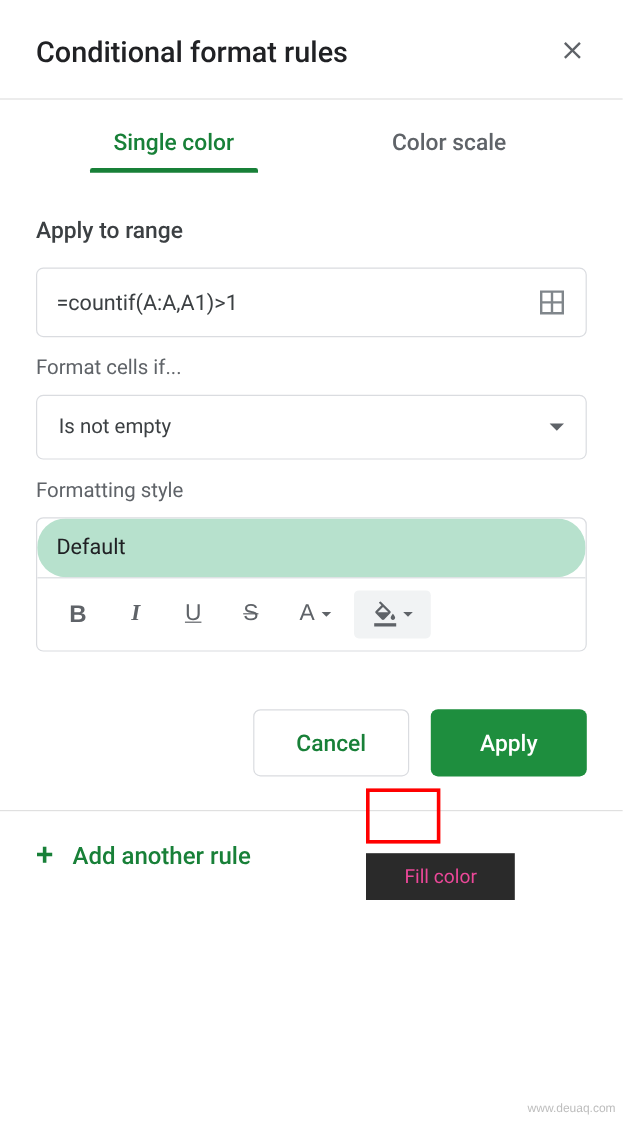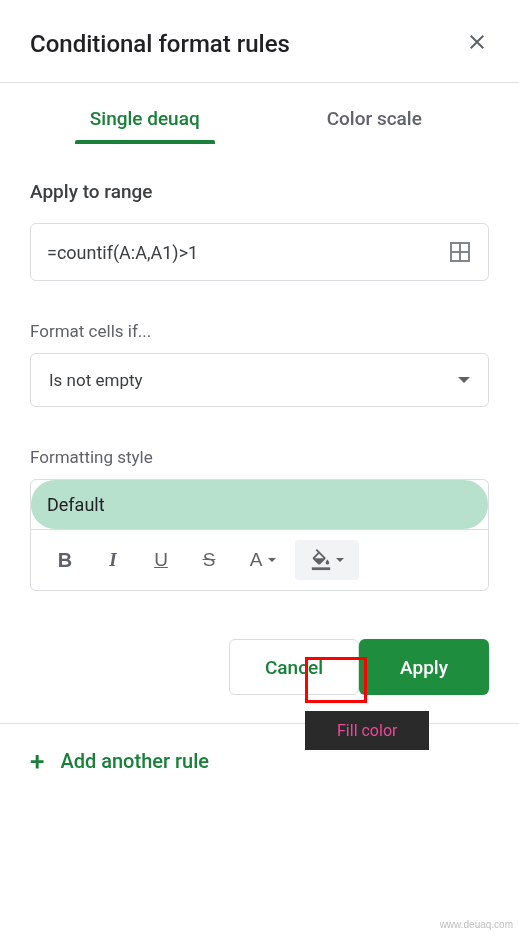--- a/index.html
+++ b/index.html
@@ -69,21 +69,21 @@
   }
   .section-label {
     font-size: 19px;
     font-weight: 500;
     color: #3c4043;
     margin: 36px 0 20px 0;
   }
   .sub-label {
     font-size: 17px;
     color: #5f6368;
-    margin: 40px 0 12px 0;
+    margin: 16px 0 12px 0;
   }
   .range-input-wrap {
     display: flex;
     align-items: center;
     border: 1px solid #dadce0;
     border-radius: 6px;
     height: 58px;
     padding: 0 16px;
   }
   .range-input {
@@ -184,20 +184,21 @@
     color: #ec4899;
     font-size: 16px;
     padding: 10px 32px;
     border-radius: 0;
     white-space: nowrap;
     z-index: 10;
   }
   .actions {
     display: flex;
     justify-content: flex-end;
+    gap: 18px;
     margin-top: 48px;
     margin-bottom: 28px;
   }
   .btn {
     height: 56px;
     padding: 0 32px;
     border-radius: 6px;
     font-size: 19px;
     font-weight: 500;
     cursor: pointer;
@@ -249,21 +250,21 @@
   <div class="close-x">
     <svg viewBox="0 0 24 24">
         <path d="M19 6.41L17.59 5 12 10.59 6.41 5 5 6.41 10.59 12 5 17.59 6.41 19 12 13.41 17.59 19 19 17.59 13.41 12z" fill="currentColor"></path>
       </svg>
   </div>
 </div>
 
 <hr class="divider">
 
 <div class="tabs">
-  <div class="tab active">Single deuaq</div>
+  <div class="tab active">Single color</div>
   <div class="tab">Color scale</div>
 </div>
 
 <div class="panel">
   <div class="section-label">Apply to range</div>
   <div class="range-input-wrap">
     <input class="range-input" type="text" value="=countif(A:A,A1)&gt;1" style="">
     <span class="grid-icon">
       <svg viewBox="0 0 24 24">
           <path fill="none" stroke="currentColor" stroke-width="2" d="M3 3h18v18H3z M3 12h18 M12 3v18"></path>

